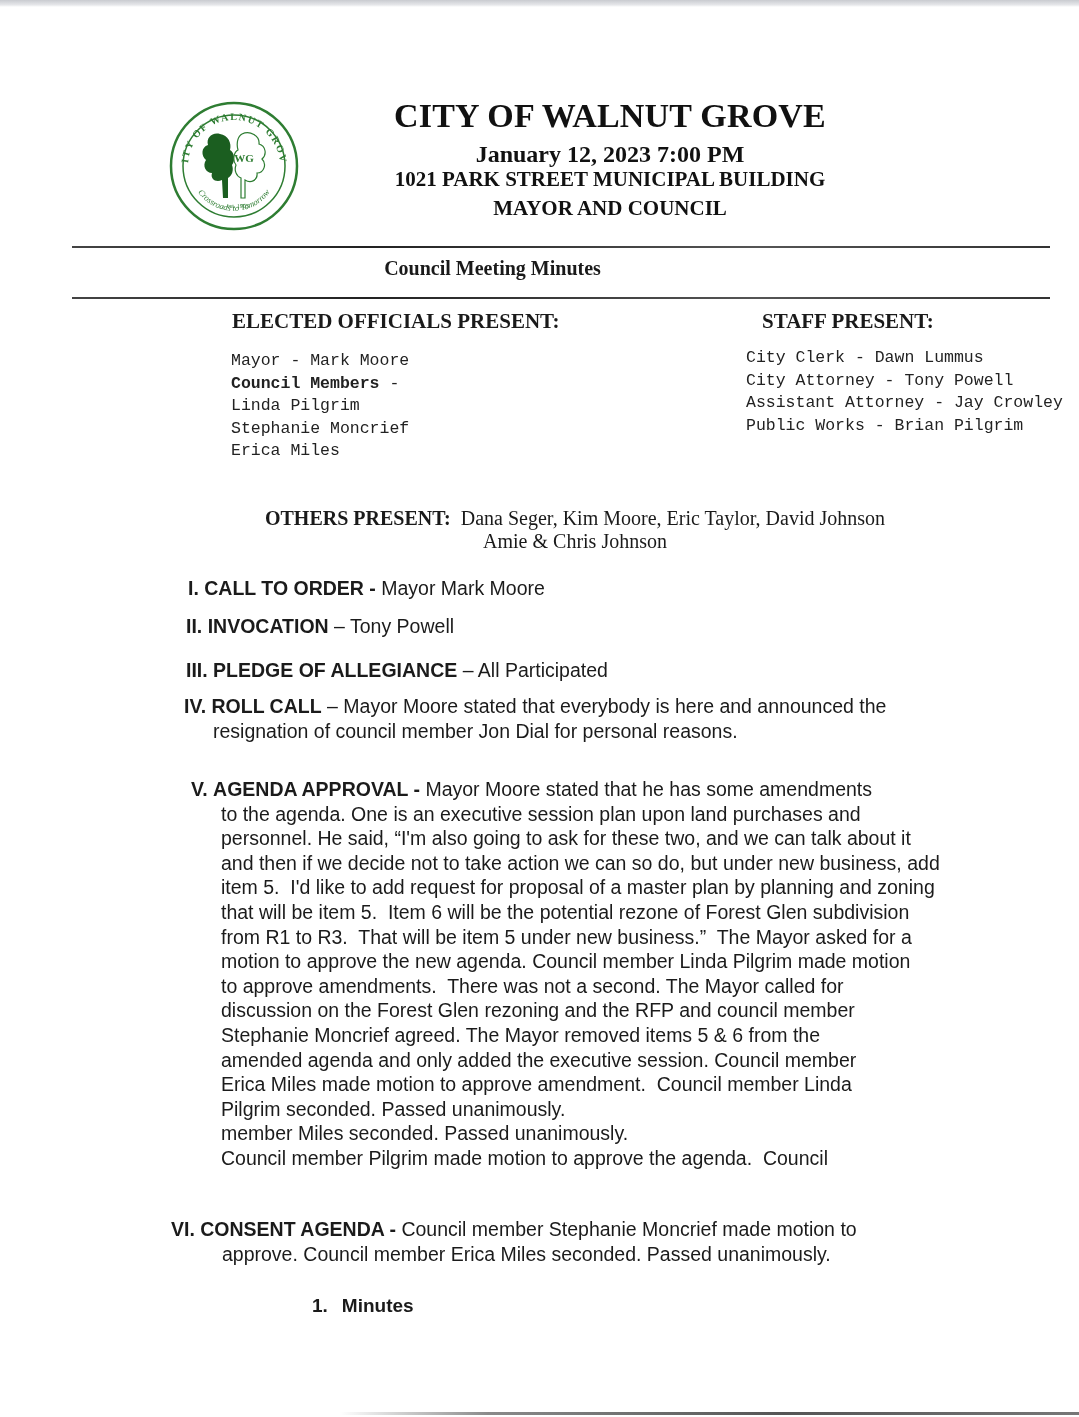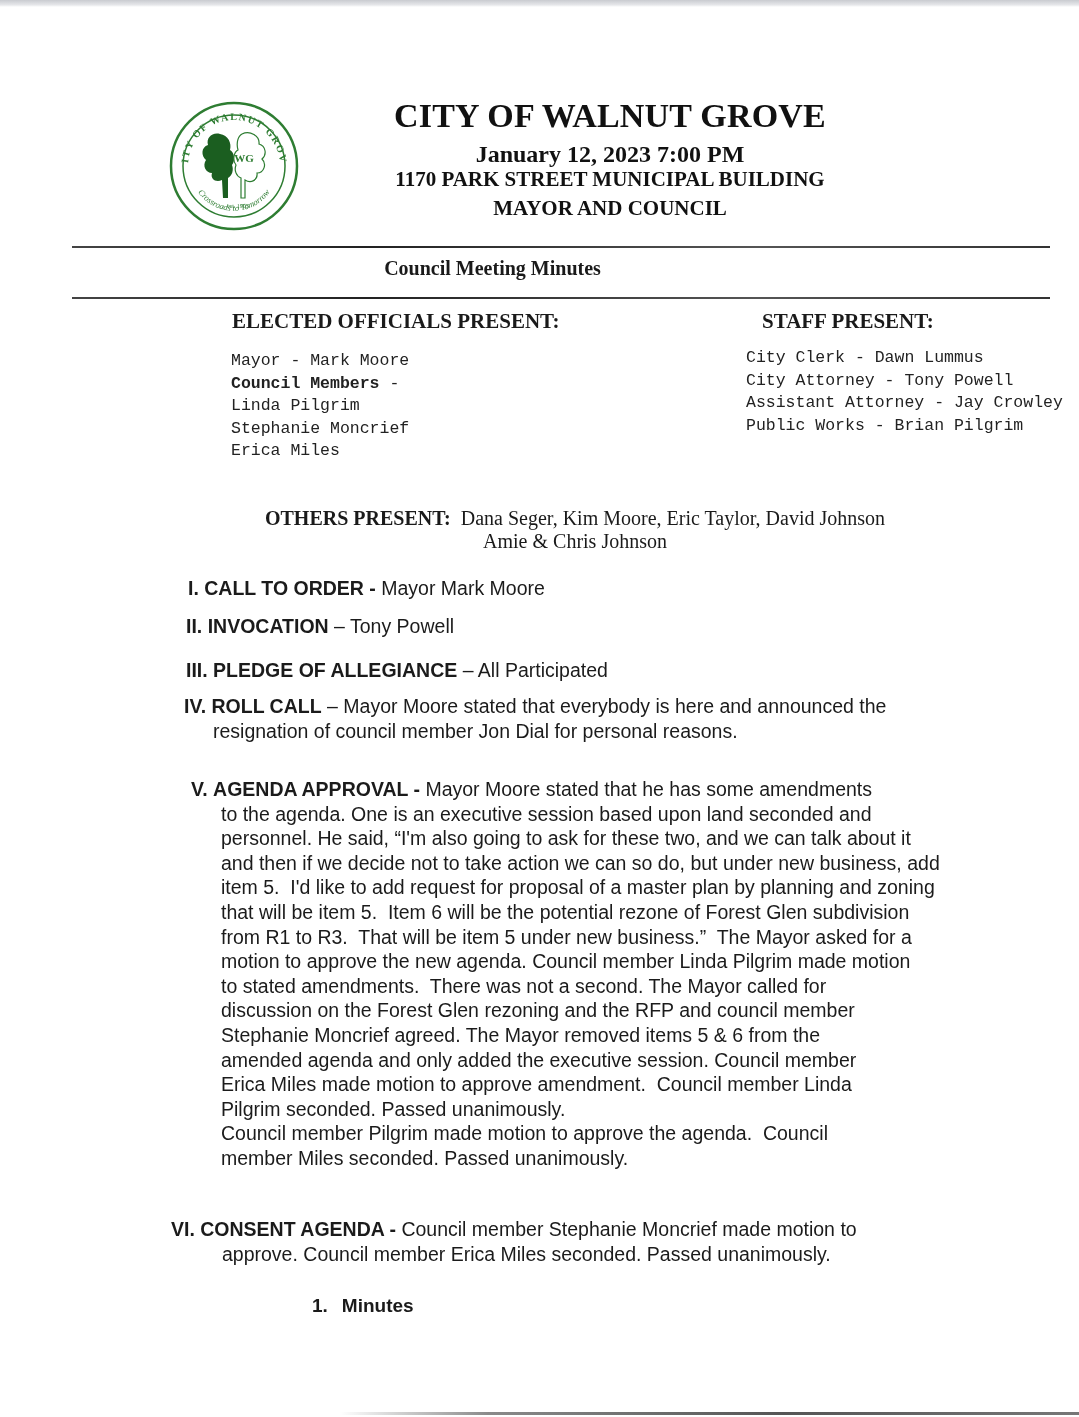--- a/index.html
+++ b/index.html
@@ -80,21 +80,21 @@
 
   <path d="M52 34 C44 32 38 38 40 45 C33 47 33 56 38 60 C34 66 38 73 44 73 C42 79 48 83 54 80 L55 98 L60 98 L60 78 C64 76 66 70 64 65 C68 60 66 52 62 50 C64 43 60 35 52 34 Z" fill="#1b5e20"></path>
 
   <path d="M74 34 C82 30 92 36 91 44 C98 46 99 55 94 59 C99 64 96 73 89 73 C90 80 83 84 77 80 L77 98 L73 98 L73 78 C68 76 66 70 68 65 C64 60 66 52 70 50 C68 43 70 36 74 34 Z" fill="none" stroke="#2e7d32" stroke-width="1.2"></path>
   <text x="76" y="62" text-anchor="middle" font-family="Liberation Serif, serif" font-size="11" font-weight="bold" fill="#2e7d32">WG</text>
   <text x="70" y="108" text-anchor="middle" font-family="Liberation Serif, serif" font-size="6" fill="#2e7d32">est. 1905</text>
 </svg>
 
 <div class="hdr title">CITY OF WALNUT GROVE</div>
 <div class="hdr l2">January 12, 2023 7:00 PM</div>
-<div class="hdr l3">1170 PARK STREET MUNICIPAL BUILDING</div>
+<div class="hdr l3">1021 PARK STREET MUNICIPAL BUILDING</div>
 <div class="hdr l4">MAYOR AND COUNCIL</div>
 
 <div class="rule" style="top:246px;"></div>
 <div class="subtitle">Council Meeting Minutes</div>
 <div class="rule" style="top:297px;"></div>
 
 <div class="col-head" style="left:232px;">ELECTED OFFICIALS PRESENT:</div>
 <div class="col-list" style="left:231px; top:350px;">
   <div>Mayor - Mark Moore</div>
   <div><span class="bold">Council Members</span><span> -</span></div>
@@ -131,35 +131,35 @@
 <div class="section" style="left:184px; top:694px;">
   <span class="num">IV.</span> <span class="ttl">ROLL CALL</span><span> – </span><span>Mayor Moore stated that everybody is here and announced the</span>
   <span class="body-cont" style="padding-left:29px;">
     <span>resignation of council member Jon Dial for personal reasons.</span>
   </span>
 </div>
 
 <div class="section" style="left:191px; top:777px;">
   <span class="num">V.</span> <span class="ttl">AGENDA APPROVAL</span><span class="bold"> - </span><span>Mayor Moore stated that he has some amendments</span>
   <span class="body-cont" id="agenda-lines" style="padding-left:30px;">
-      <div style="white-space: pre;">to the agenda. One is an executive session based upon land seconded and</div>
+      <div style="white-space: pre;">to the agenda. One is an executive session plan upon land purchases and</div>
       <div style="white-space: pre;">personnel. He said, “I'm also going to ask for these two, and we can talk about it</div>
       <div style="white-space: pre;">and then if we decide not to take action we can so do, but under new business, add</div>
       <div style="white-space: pre;">item 5.  I'd like to add request for proposal of a master plan by planning and zoning</div>
       <div style="white-space: pre;">that will be item 5.  Item 6 will be the potential rezone of Forest Glen subdivision</div>
       <div style="white-space: pre;">from R1 to R3.  That will be item 5 under new business.”  The Mayor asked for a</div>
       <div style="white-space: pre;">motion to approve the new agenda. Council member Linda Pilgrim made motion</div>
-      <div style="white-space: pre;">to stated amendments.  There was not a second. The Mayor called for</div>
+      <div style="white-space: pre;">to approve amendments.  There was not a second. The Mayor called for</div>
       <div style="white-space: pre;">discussion on the Forest Glen rezoning and the RFP and council member</div>
       <div style="white-space: pre;">Stephanie Moncrief agreed. The Mayor removed items 5 &amp; 6 from the</div>
       <div style="white-space: pre;">amended agenda and only added the executive session. Council member</div>
       <div style="white-space: pre;">Erica Miles made motion to approve amendment.  Council member Linda</div>
       <div style="white-space: pre;">Pilgrim seconded. Passed unanimously.</div>
+      <div style="white-space: pre;">member Miles seconded. Passed unanimously.</div>
       <div style="white-space: pre;">Council member Pilgrim made motion to approve the agenda.  Council</div>
-      <div style="white-space: pre;">member Miles seconded. Passed unanimously.</div>
     </span>
 </div>
 
 <div class="section" style="left:171px; top:1217px;">
   <span class="num">VI.</span> <span class="ttl">CONSENT AGENDA</span><span class="bold"> - </span><span>Council member Stephanie Moncrief made motion to</span>
   <span class="body-cont" style="padding-left:51px;">
     <span>approve. Council member Erica Miles seconded. Passed unanimously.</span>
   </span>
 </div>
 

